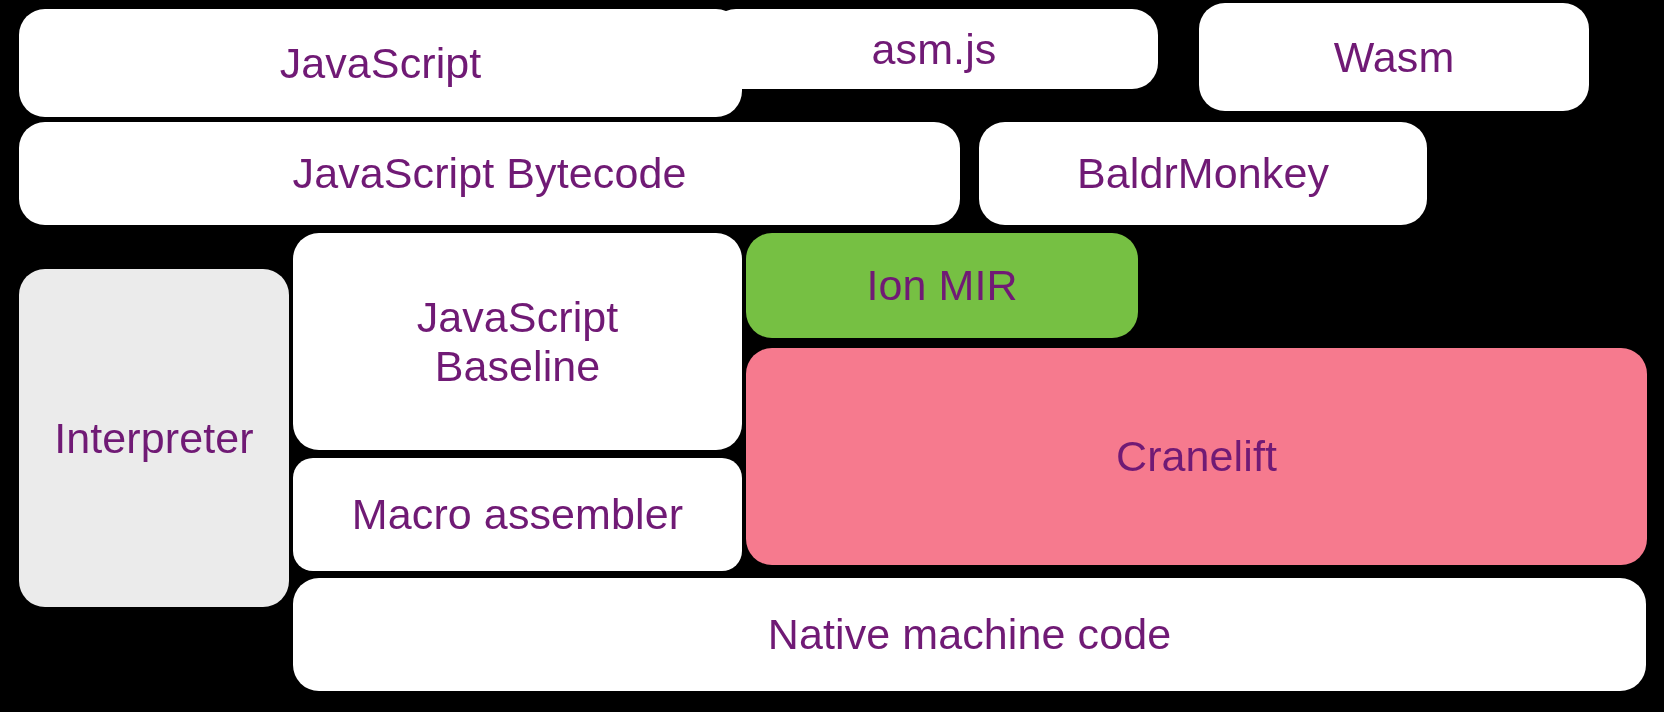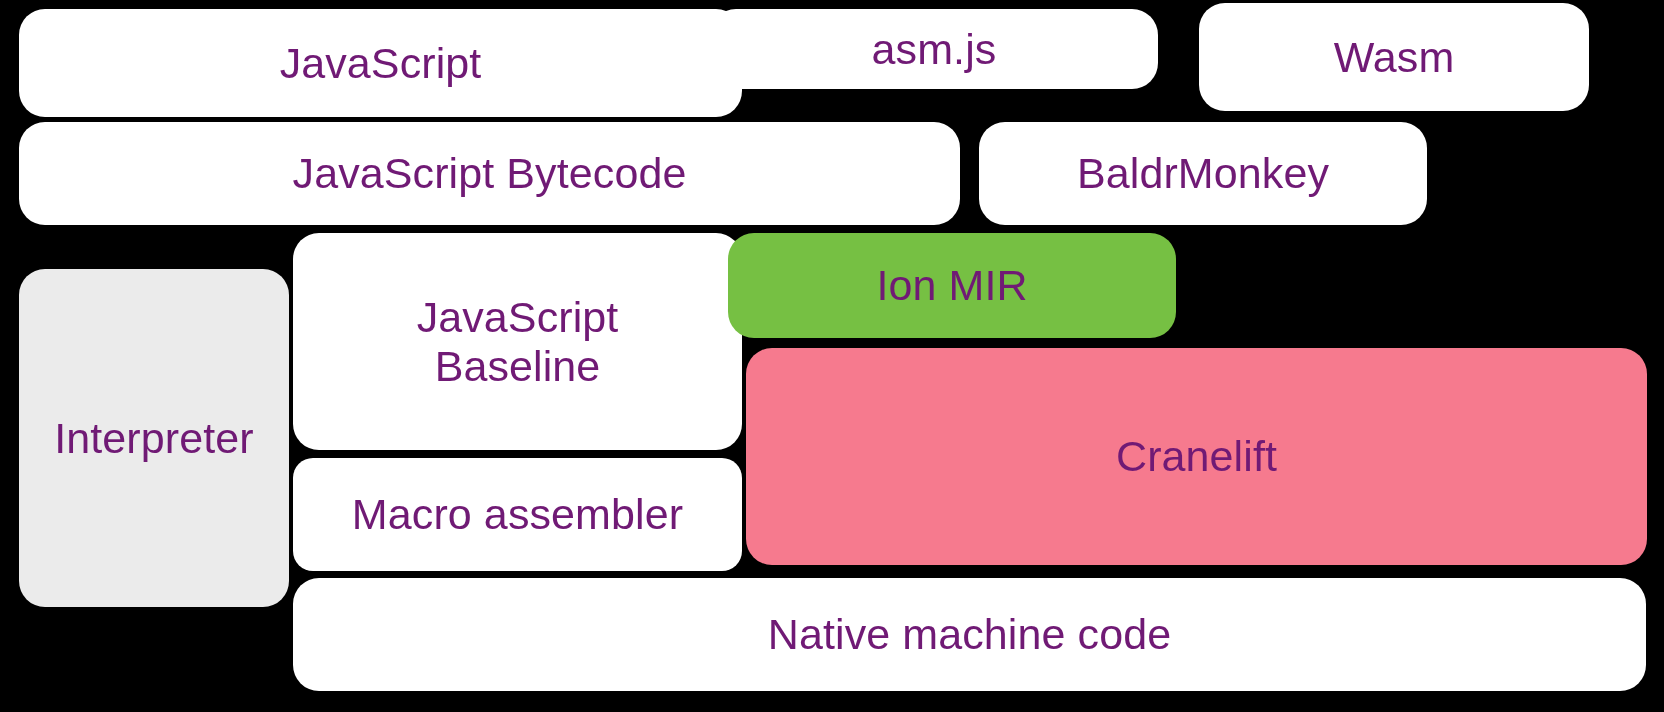--- a/index.html
+++ b/index.html
@@ -44,21 +44,21 @@
   .n-javascript      { left: 19px;  top: 9px;   width: 723px; height: 108px; }
   .n-asmjs           { left: 710px; top: 9px;   width: 448px; height: 80px; }
   .n-wasm            { left: 1199px;top: 3px;   width: 390px; height: 108px; }
   
   .n-jsbytecode      { left: 19px;  top: 122px; width: 941px; height: 103px; }
   .n-baldrmonkey     { left: 972px; top: 122px; width: 448px; height: 103px; margin-left: 7px; }
   
   .n-interpreter     { left: 19px;  top: 233px; width: 270px; height: 338px; margin-top: 36px; }
   .n-jsbaseline      { left: 293px; top: 233px; width: 449px; height: 217px; }
   .n-macroassembler  { left: 293px; top: 458px; width: 449px; height: 113px; border-radius: 20px; }
-  .n-ionmir          { left: 728px; top: 233px; width: 448px; height: 105px; }
+  .n-ionmir          { left: 746px; top: 233px; width: 392px; height: 105px; }
   .n-cranelift       { left: 746px; top: 348px; width: 901px; height: 217px; }
   
   .n-nativecode      { left: 293px; top: 578px; width: 1353px; height: 113px; }
 </style>
 </head>
 <body>
 
 <div id="stage">
 
   <div class="node fill-white n-javascript">JavaScript</div>

